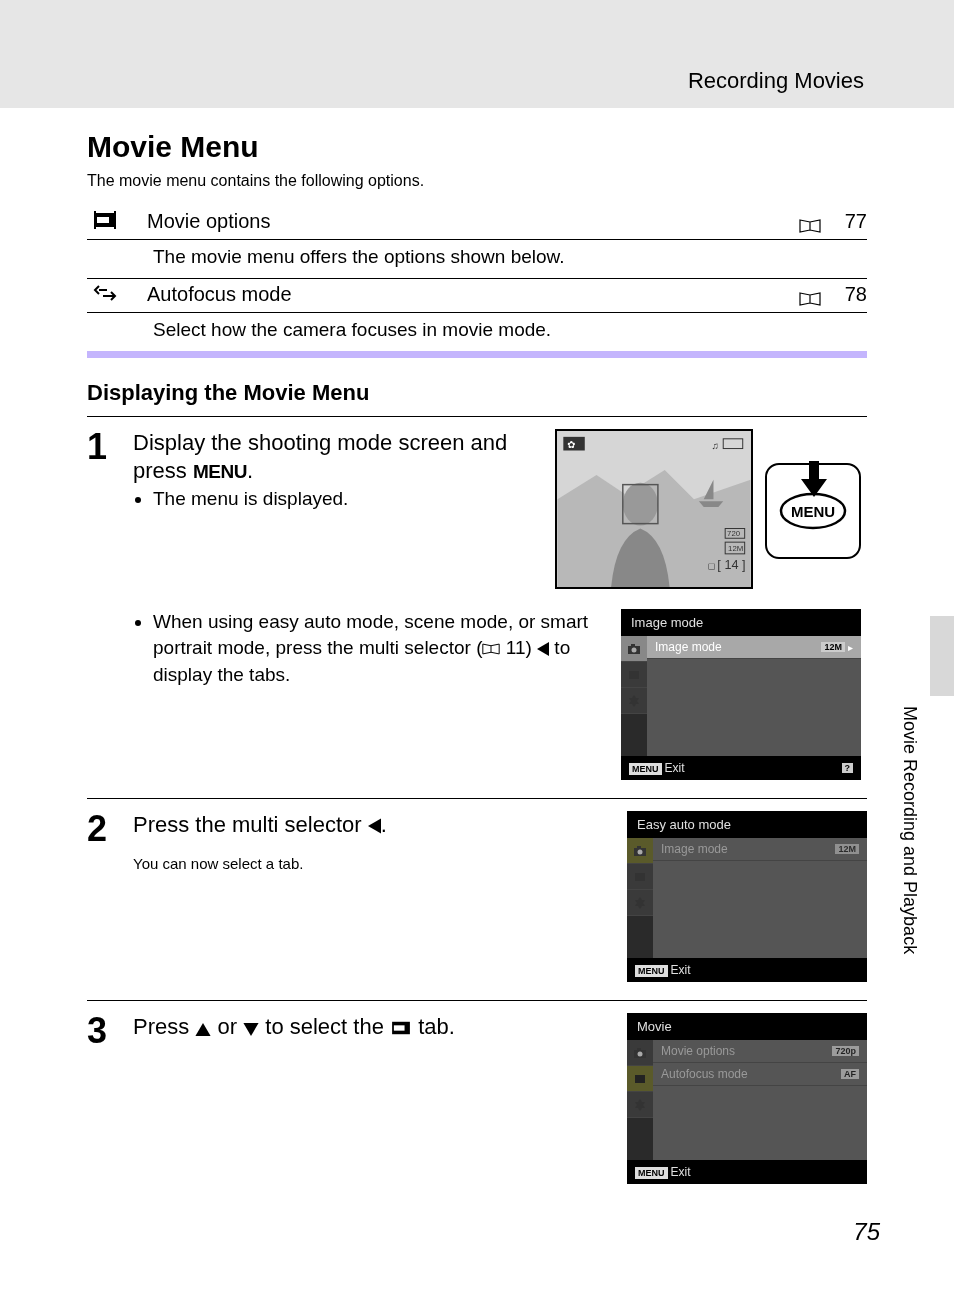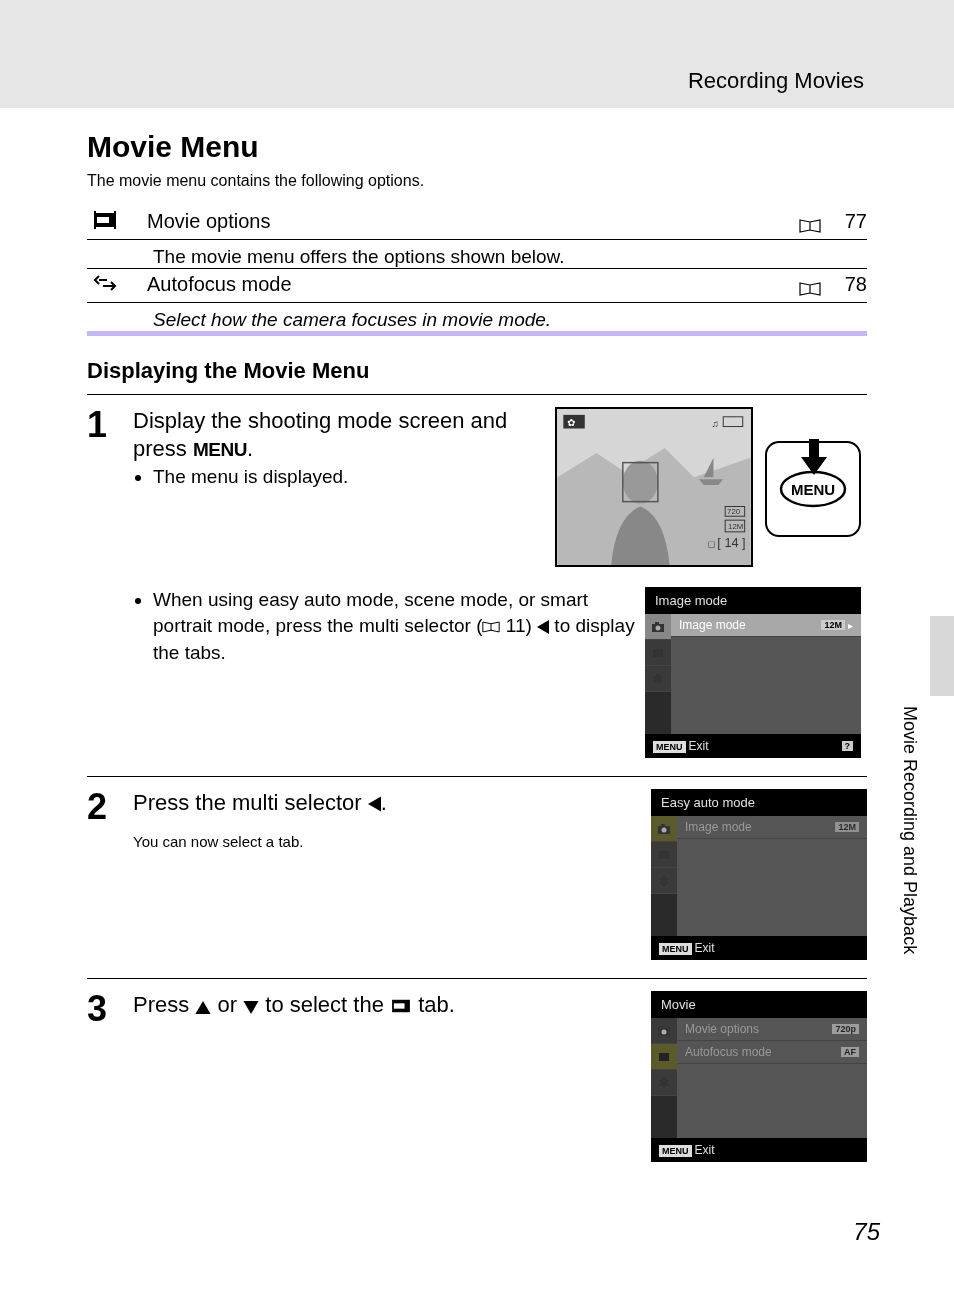--- a/index.html
+++ b/index.html
@@ -56,24 +56,24 @@
     width: 80px;
     text-align: right;
     font-size: 20px;
     display: flex;
     align-items: center;
     justify-content: flex-end;
     gap: 24px;
   }
   .menu-desc {
     font-size: 19px;
-    padding: 6px 0 0 66px;
+    padding: 6px 0 10px 66px;
     border-bottom: 1px solid #000;
   }
-  .menu-desc.last { border-bottom: 5px solid #c4b5fd; font-style: italic; }
+  .menu-desc.last { border-bottom: 7px solid #c4b5fd; }
   .subsection-title {
     font-size: 22px;
     font-weight: bold;
     margin-top: 22px;
     margin-bottom: 10px;
   }
   .step-block {
     border-top: 1px solid #000;
     padding-top: 12px;
     margin-top: 4px;
@@ -126,21 +126,21 @@
     justify-content: center;
     position: relative;
     margin-top: 34px;
   }
   .btn-illus .arrow-down {
     position: absolute;
     top: -4px;
     left: 30px;
   }
   .menu-screenshot {
-    width: 216px;
+    width: 240px;
     background: #3b82f6;
     color: #e0e0e0;
     font-size: 12px;
     position: relative;
     border-radius: 8px;
   }
   .ms-header {
     background: #000;
     padding: 6px 10px;
     font-size: 13px;

